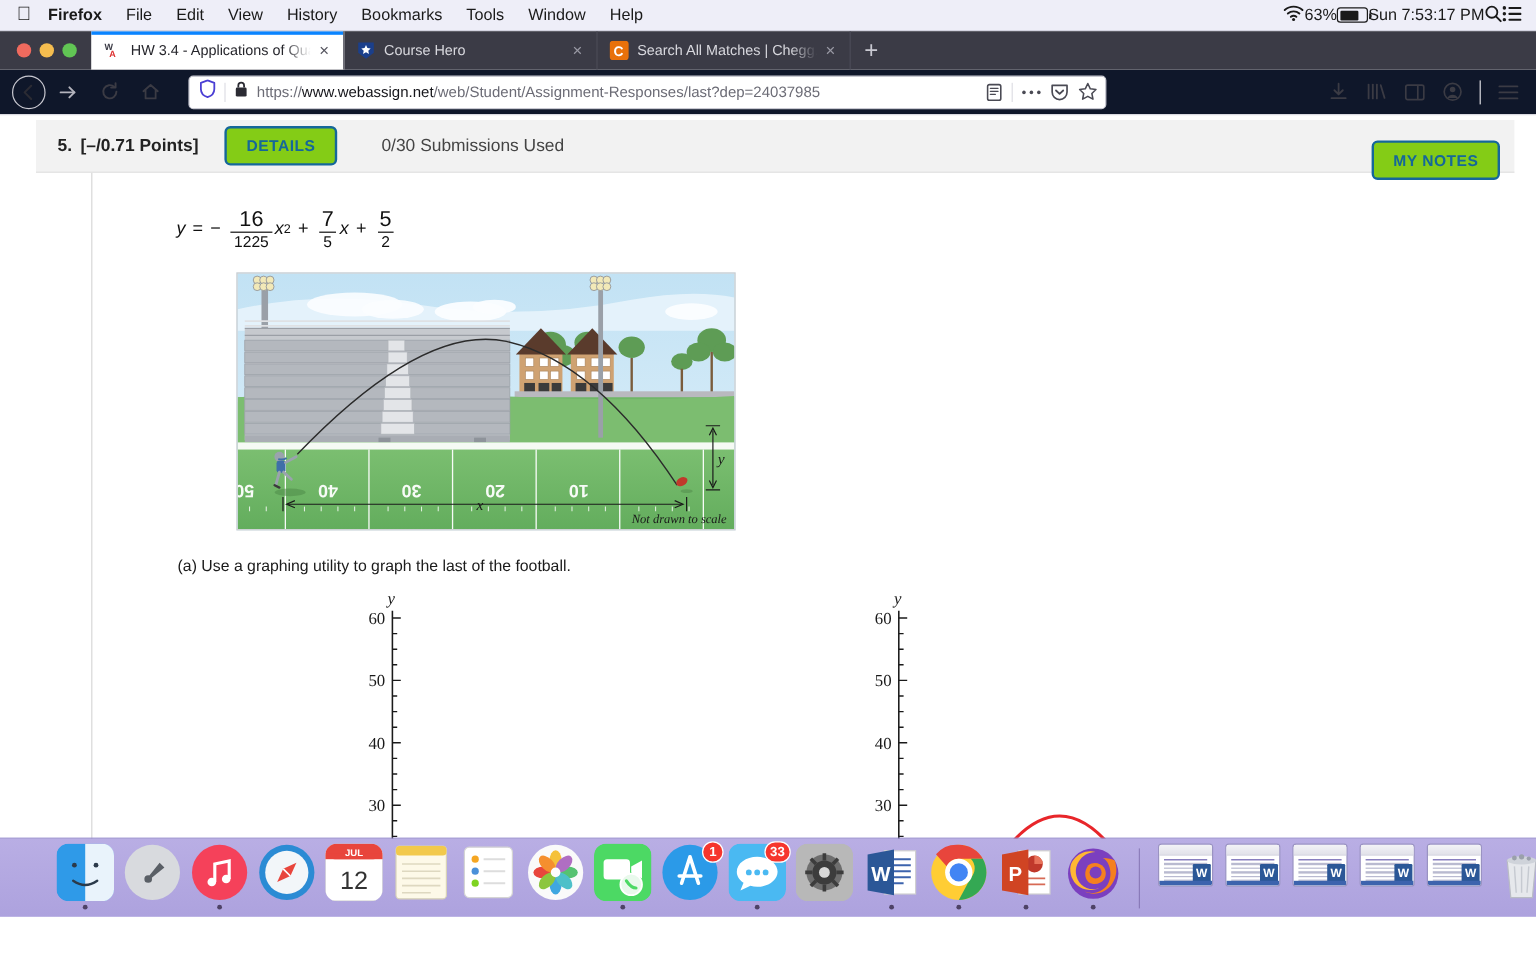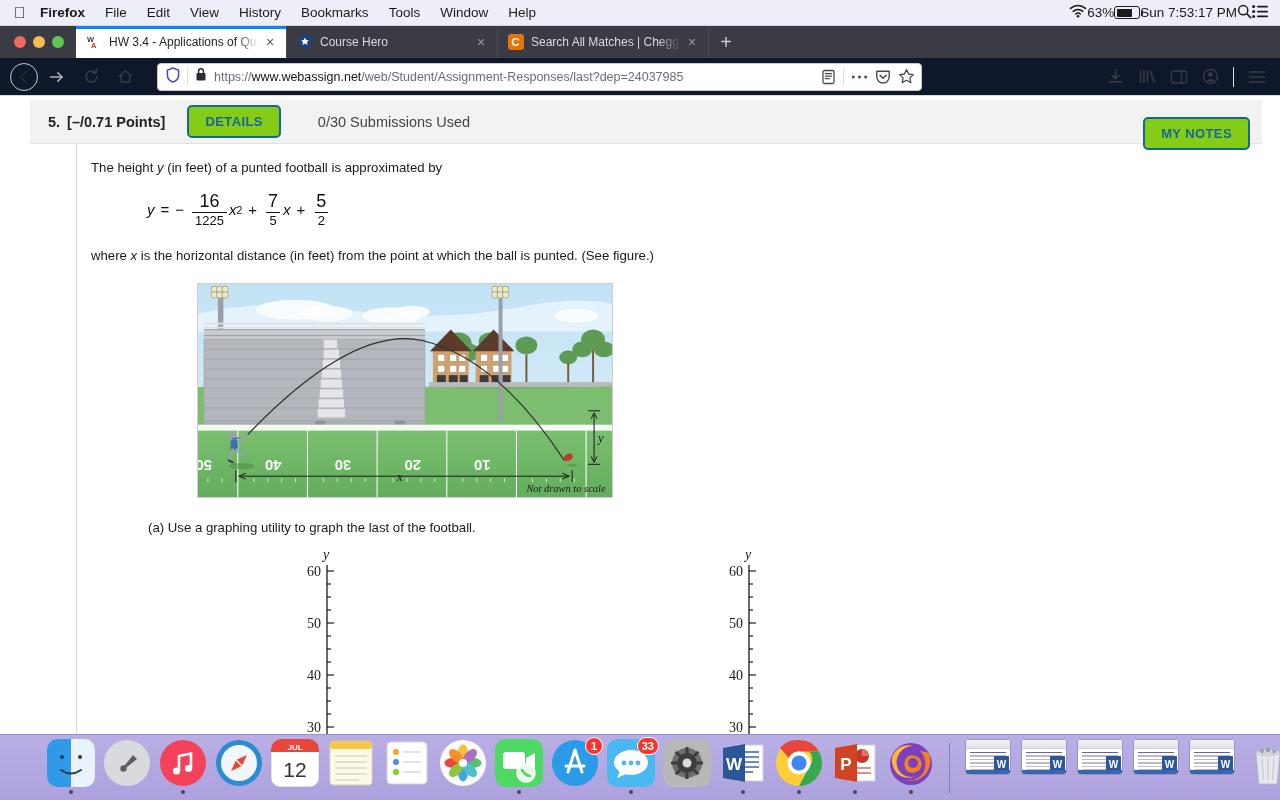--- a/index.html
+++ b/index.html
@@ -122,21 +122,21 @@
   .parta { margin: 22px 0 0 57px; font-size: 13.2px; color: #1b1b1b; }
 
   .graphs { position: relative; margin-top: 6px; height: 220px; }
   .graph { position: absolute; top: 0; width: 420px; height: 220px; }
   .graph.left { left: 140px; }
   .graph.right { left: 562px; }
   .gsvg { width: 420px; height: 220px; display: block; }
 
   
   .dockbar {
-    position: absolute; left: 0; top: 734px; width: 1280px; height: 66px;
+    position: absolute; left: 0; top: 698px; width: 1280px; height: 66px;
     background: linear-gradient(180deg,#b9aee4 0%,#ada2de 100%);
     border-top: 1px solid #9a8fd0;
   }
   .dock { position:absolute; left: 46px; top: 4px; display: flex; align-items: flex-end; gap: 6px; }
   .dockitem { position: relative; width: 50px; height: 58px; display:flex; flex-direction:column; align-items:center; justify-content:flex-start; }
   .dockicon { width: 48px; height: 48px; border-radius: 10px; position: relative; overflow: hidden; }
   .dot { width: 4px; height: 4px; border-radius: 50%; background: #4e4266; margin-top: 3px; }
   .dot.hidden { visibility: hidden; }
   .badge {
     position: absolute; top: -2px; right: -3px; min-width: 18px; height: 18px;
@@ -375,21 +375,20 @@
       <div class="qheader">
         <span class="qnum">5.</span>
         <span class="qpoints">[–/0.71 Points]</span>
         <button class="btn-outline btn-details">DETAILS</button>
         <span class="subs">0/30 Submissions Used</span>
         <button class="btn-outline btn-notes">MY NOTES</button>
       </div>
 
       <div class="content">
 
-        <div class="ptext"><span>The height </span><i>y</i><span> (in feet) of a punted football is approximated by</span></div>
 
         <div class="eq">
           <span class="it">y</span>
           <span class="sp"></span>
             <span>=</span>
             <span class="sp"></span>
           <span>−</span>
             <span class="sp"></span>
           <span class="frac">
             <span class="num">16</span>
@@ -407,21 +406,20 @@
           <span class="it">x</span>
           <span class="sp"></span>
             <span>+</span>
             <span class="sp"></span>
           <span class="frac">
             <span class="num">5</span>
             <span class="den">2</span>
           </span>
         </div>
 
-        <div class="ptext wherel"><span>where </span><i>x</i><span> is the horizontal distance (in feet) from the point at which the ball is punted. (See figure.)</span></div>
 
         <div class="figwrap">
           <svg class="figsvg" viewBox="0 0 416 215" preserveAspectRatio="none">
             <defs>
               <linearGradient id="skyg" x1="0" y1="0" x2="0" y2="1">
                 <stop offset="0" stop-color="#c2e2f4"></stop>
                   <stop offset="1" stop-color="#dff0fa"></stop>
               </linearGradient>
               <linearGradient id="fieldg" x1="0" y1="0" x2="0" y2="1">
                 <stop offset="0" stop-color="#7dc072"></stop>

